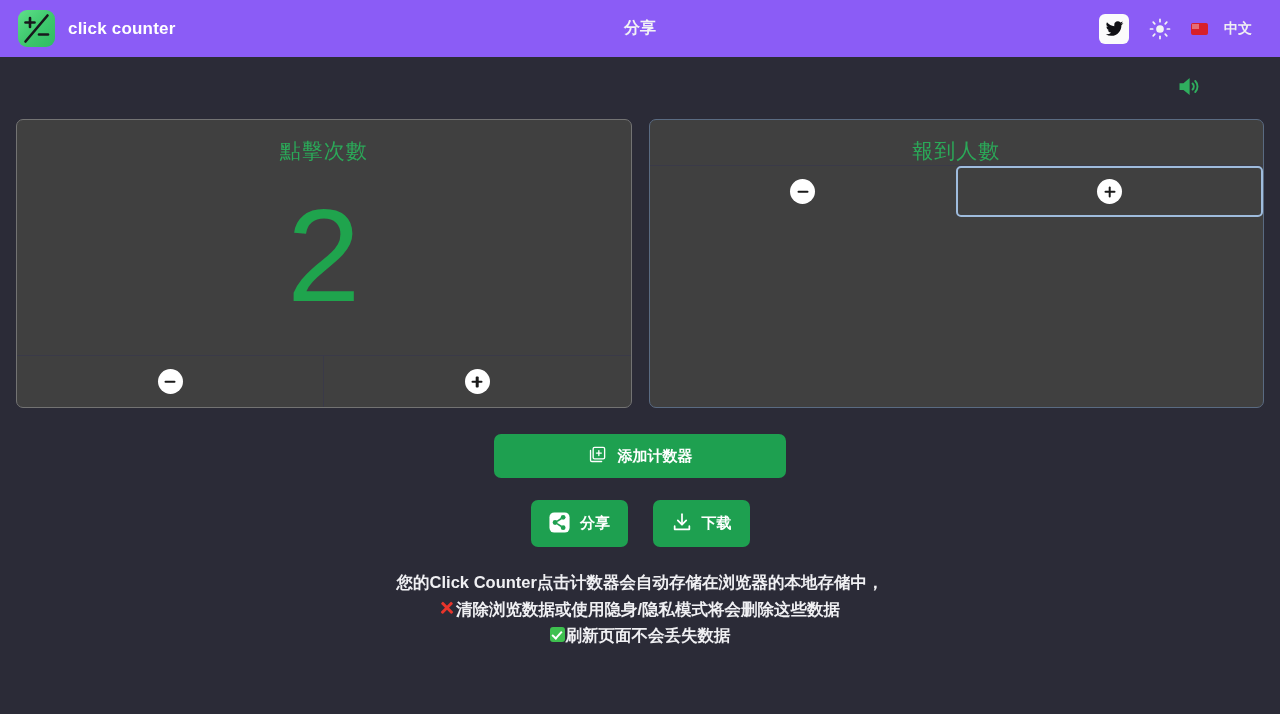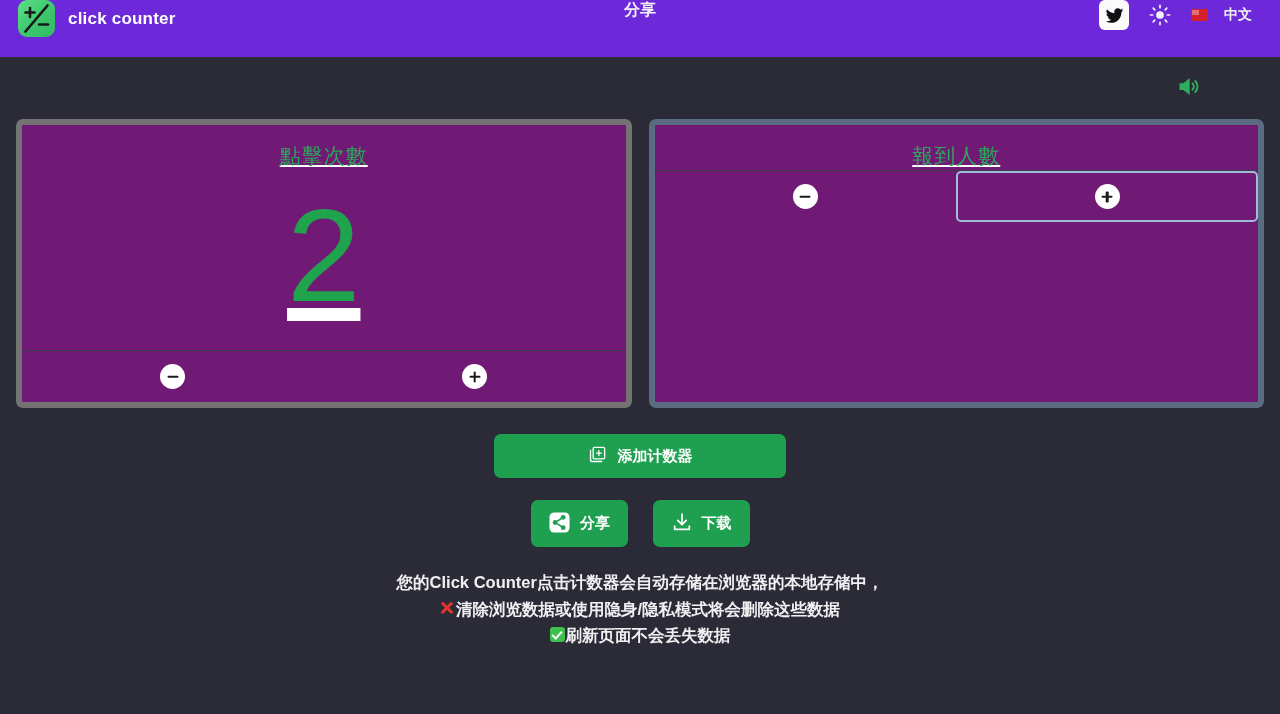--- a/index.html
+++ b/index.html
@@ -13,23 +13,23 @@
   body {
     background: #2b2b37;
     font-family: "Liberation Sans", "DejaVu Sans", sans-serif;
     color: #ffffff;
     -webkit-font-smoothing: antialiased;
   }
 
   
   .header {
     height: 57px;
-    background: #6d28d9;
-    display: flex;
-    align-items: flex-start;
+    background: #8b5cf6;
+    display: flex;
+    align-items: center;
     padding: 0 20px 0 18px;
     position: relative;
   }
 
   .brand {
     display: flex;
     align-items: center;
     gap: 13px;
     z-index: 2;
   }
@@ -123,28 +123,27 @@
 
   
   .counters {
     display: flex;
     gap: 17px;
     padding: 0 16px;
   }
 
   .card {
     flex: 1;
-    background: #701a75;
+    background: #404040;
     border-radius: 7px;
-    border: 6px solid #737373;
+    border: 1px solid #737373;
     display: flex;
     flex-direction: column;
     height: 289px;
     overflow: hidden;
-    text-decoration: underline;
   }
 
   .card.focused-card {
     border-color: #5a6b82;
   }
 
   .card-title {
     color: #2ba858;
     font-size: 21px;
     text-align: center;

